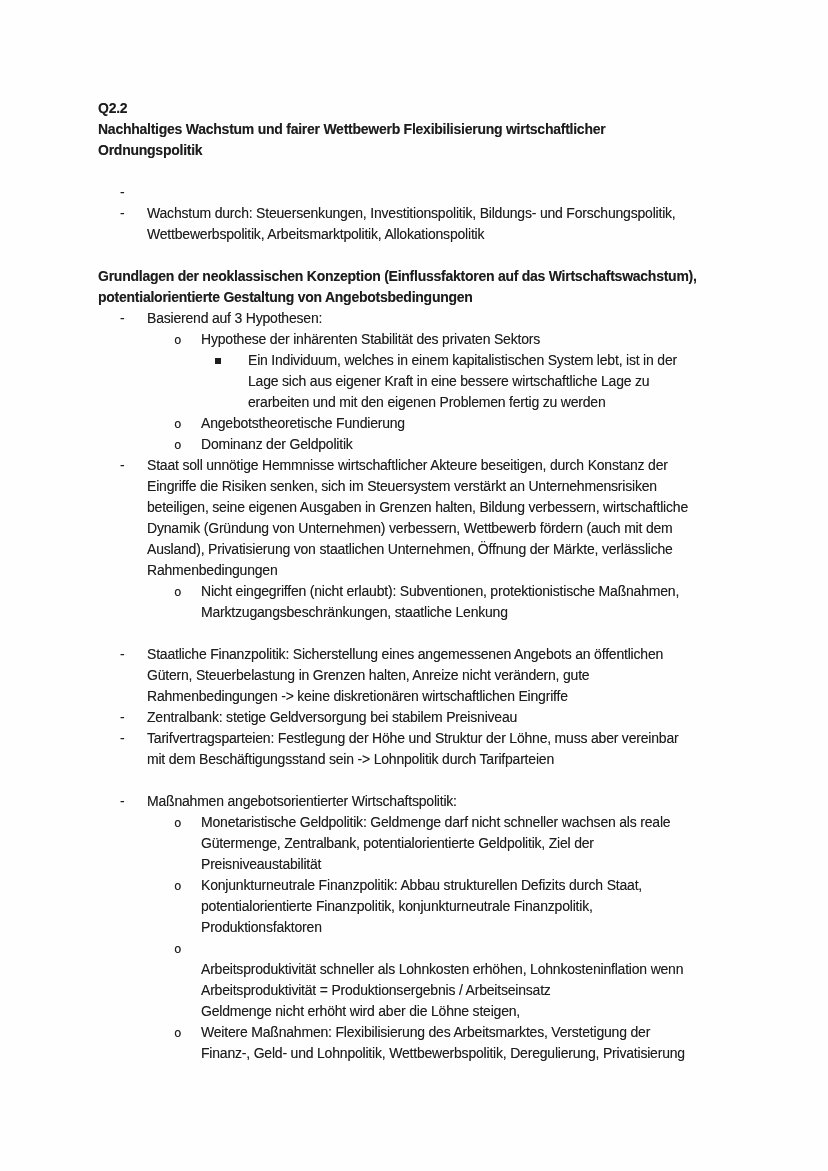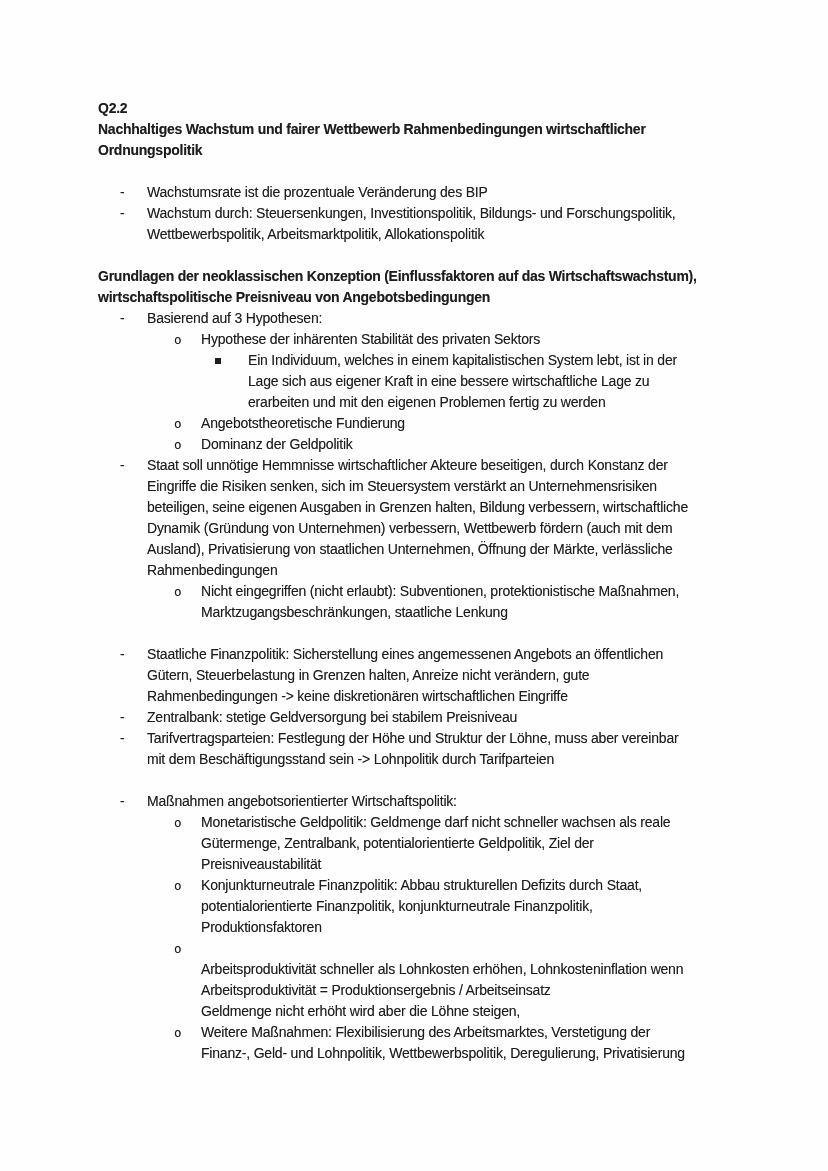--- a/index.html
+++ b/index.html
@@ -42,30 +42,30 @@
   .b1 { left: 22px; font-size: 14px; }
   .b2 { left: 76px; font-size: 12.5px; font-family: "DejaVu Sans Mono", monospace; }
   .b3 { left: 117px; top: 8px; width: 6px; height: 6px; background: #1d1d1d; }
 </style>
 </head>
 <body>
 
 <div class="page">
   <div class="content">
     <div class="line bold">Q2.2</div>
-    <div class="line bold">Nachhaltiges Wachstum und fairer Wettbewerb Rahmenbedingungen wirtschaftlicher</div>
+    <div class="line bold">Nachhaltiges Wachstum und fairer Wettbewerb Flexibilisierung wirtschaftlicher</div>
     <div class="line bold">Ordnungspolitik</div>
     <div id="doc-body">
         <div class="spacer"></div>
-        <div class="line item lv1"><span class="bullet b1">-</span><span>Wachstumsrate ist die prozentuale Veränderung des BIP</span></div>
+        <div class="line item lv1"><span class="bullet b1">-</span></div>
         <div class="line item lv1"><span class="bullet b1">-</span><span>Wachstum durch: Steuersenkungen, Investitionspolitik, Bildungs- und Forschungspolitik,</span></div>
         <div class="line item lv1"><span>Wettbewerbspolitik, Arbeitsmarktpolitik, Allokationspolitik</span></div>
         <div class="spacer"></div>
         <div class="line bold">Grundlagen der neoklassischen Konzeption (Einflussfaktoren auf das Wirtschaftswachstum),</div>
-        <div class="line bold">wirtschaftspolitische Preisniveau von Angebotsbedingungen</div>
+        <div class="line bold">potentialorientierte Gestaltung von Angebotsbedingungen</div>
         <div class="line item lv1"><span class="bullet b1">-</span><span>Basierend auf 3 Hypothesen:</span></div>
         <div class="line item lv2"><span class="bullet b2">o</span><span>Hypothese der inhärenten Stabilität des privaten Sektors</span></div>
         <div class="line item lv3"><span class="bullet b3"></span><span>Ein Individuum, welches in einem kapitalistischen System lebt, ist in der</span></div>
         <div class="line item lv3"><span>Lage sich aus eigener Kraft in eine bessere wirtschaftliche Lage zu</span></div>
         <div class="line item lv3"><span>erarbeiten und mit den eigenen Problemen fertig zu werden</span></div>
         <div class="line item lv2"><span class="bullet b2">o</span><span>Angebotstheoretische Fundierung</span></div>
         <div class="line item lv2"><span class="bullet b2">o</span><span>Dominanz der Geldpolitik</span></div>
         <div class="line item lv1"><span class="bullet b1">-</span><span>Staat soll unnötige Hemmnisse wirtschaftlicher Akteure beseitigen, durch Konstanz der</span></div>
         <div class="line item lv1"><span>Eingriffe die Risiken senken, sich im Steuersystem verstärkt an Unternehmensrisiken</span></div>
         <div class="line item lv1"><span>beteiligen, seine eigenen Ausgaben in Grenzen halten, Bildung verbessern, wirtschaftliche</span></div>

